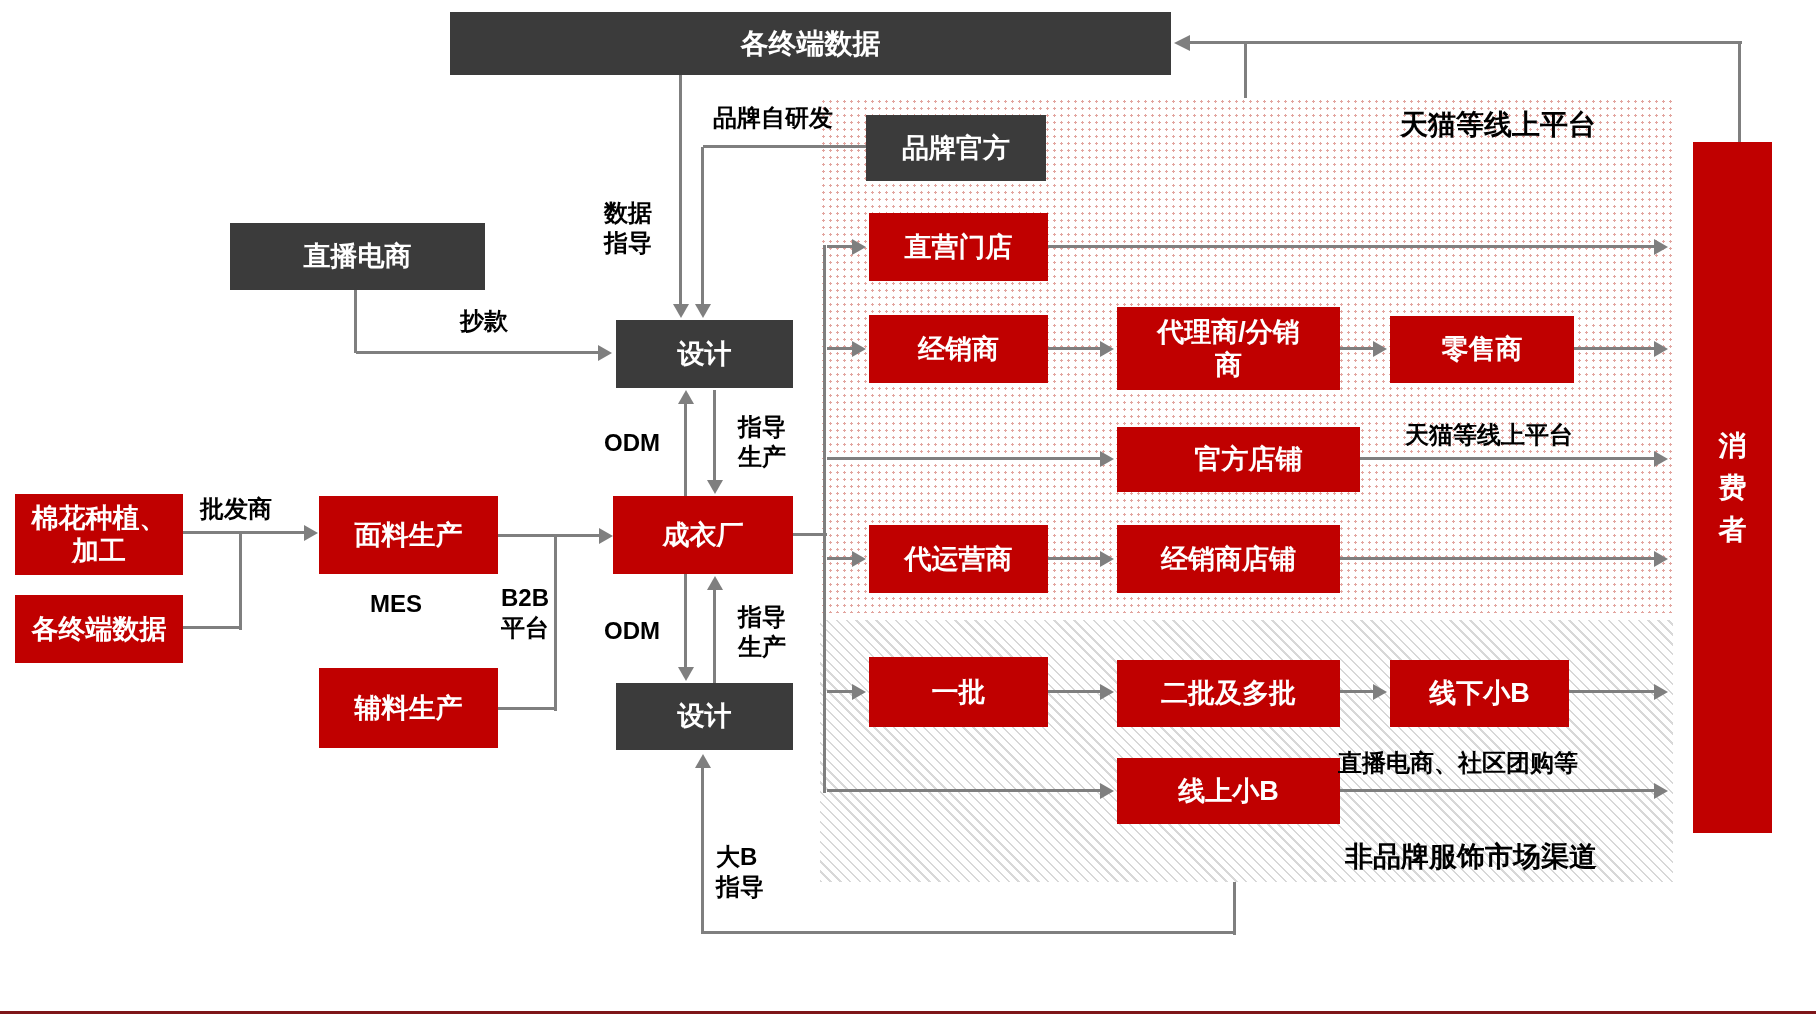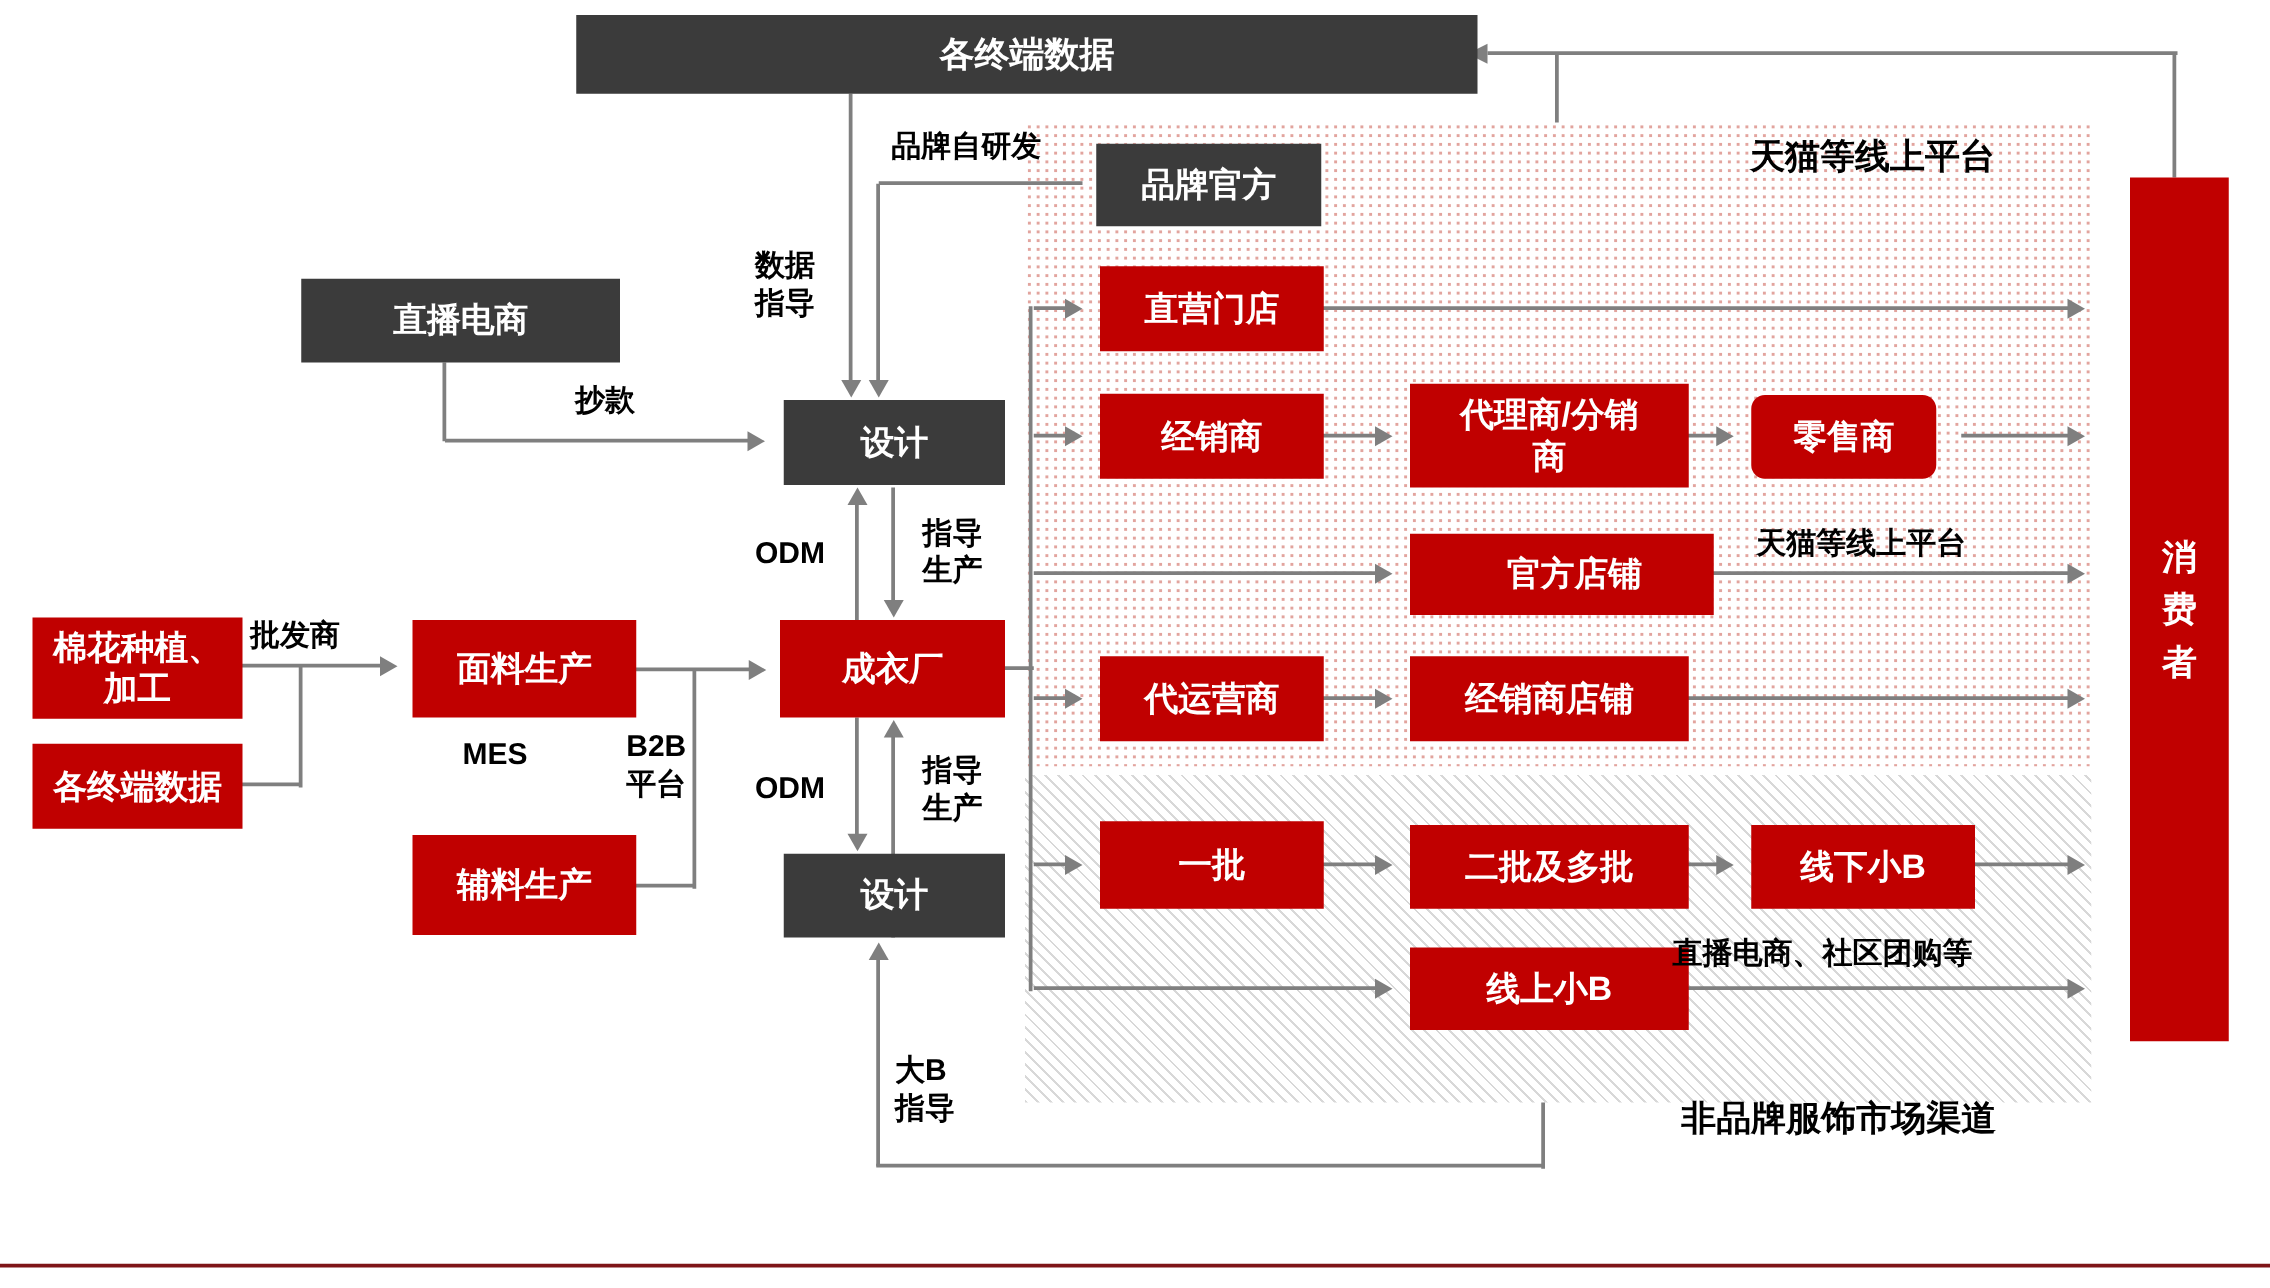--- a/index.html
+++ b/index.html
@@ -2,21 +2,21 @@
 <html><head>
 <meta charset="utf-8">
 <style>
   html,body{margin:0;padding:0;background:#fff;}
   #canvas{position:relative;width:1816px;height:1030px;background:#fff;overflow:hidden;
           font-family:"Liberation Sans","DejaVu Sans",sans-serif;}
   .region{position:absolute;}
   .dotted{background-image:radial-gradient(#e2a49e 1.1px, transparent 1.3px);background-size:7px 7px;background-color:#fff;}
   .hatched{background-image:repeating-linear-gradient(45deg,#d8d8d8 0 1.6px,transparent 1.6px 7px);background-color:#fff;}
   .box{position:absolute;display:flex;align-items:center;justify-content:center;text-align:center;
-       color:#fff;font-weight:bold;font-size:27px;line-height:1.2;white-space:pre-line;margin-left:11px;}
+       color:#fff;font-weight:bold;font-size:27px;line-height:1.2;white-space:pre-line;}
   .red{background:#C00000;}
   .dark{background:#3B3B3B;}
   .hl{position:absolute;height:3px;background:#7f7f7f;}
   .vl{position:absolute;width:3px;background:#7f7f7f;}
   .arr{position:absolute;width:0;height:0;}
   .a-r{border-top:8px solid transparent;border-bottom:8px solid transparent;border-left:14px solid #7f7f7f;}
   .a-l{border-top:8px solid transparent;border-bottom:8px solid transparent;border-right:16px solid #7f7f7f;}
   .a-u{border-left:8px solid transparent;border-right:8px solid transparent;border-bottom:14px solid #7f7f7f;}
   .a-d{border-left:8px solid transparent;border-right:8px solid transparent;border-top:14px solid #7f7f7f;}
   .lbl{position:absolute;color:#000;font-weight:bold;font-size:24px;line-height:1.25;white-space:pre-line;}
@@ -131,21 +131,21 @@
   <div class="box red" style="left:869px;top:525px;width:179px;height:68px;">代运营商</div>
   <div class="box red" style="left:869px;top:657px;width:179px;height:70px;">一批</div>
 
   <div class="box red" style="left:1117px;top:307px;width:223px;height:83px;">代理商/分销
 商</div>
   <div class="box red" style="left:1117px;top:427px;width:223px;height:65px;padding-left:20px;">官方店铺</div>
   <div class="box red" style="left:1117px;top:525px;width:223px;height:68px;">经销商店铺</div>
   <div class="box red" style="left:1117px;top:660px;width:223px;height:67px;">二批及多批</div>
   <div class="box red" style="left:1117px;top:758px;width:223px;height:66px;">线上小B</div>
 
-  <div class="box red" style="left:1390px;top:316px;width:148px;height:67px;border-radius:11px;">零售商</div>
+  <div class="box red" style="left:1390px;top:316px;width:184px;height:67px;">零售商</div>
   <div class="box red" style="left:1390px;top:660px;width:179px;height:67px;">线下小B</div>
 
   <div class="box red" style="left:1693px;top:142px;width:79px;height:691px;font-size:28px;line-height:1.5;">消
 费
 者</div>
 
   <div class="lbl" style="left:713px;top:103px;">品牌自研发</div>
   <div class="lbl" style="left:604px;top:198px;">数据
 指导</div>
   <div class="lbl" style="left:460px;top:306px;">抄款</div>
@@ -158,16 +158,16 @@
   <div class="lbl" style="left:200px;top:494px;">批发商</div>
   <div class="lbl" style="left:370px;top:589px;">MES</div>
   <div class="lbl" style="left:501px;top:583px;">B2B
 平台</div>
   <div class="lbl" style="left:716px;top:842px;">大B
 指导</div>
   <div class="lbl" style="left:1405px;top:420px;">天猫等线上平台</div>
   <div class="lbl" style="left:1338px;top:748px;">直播电商、社区团购等</div>
 
   <div class="seclbl" style="left:1400px;top:106px;">天猫等线上平台</div>
-  <div class="seclbl" style="left:1345px;top:838px;margin-top:38px;">非品牌服饰市场渠道</div>
+  <div class="seclbl" style="left:1345px;top:838px;">非品牌服饰市场渠道</div>
 
   <div class="sep"></div>
 </div>
 
 </body></html>

